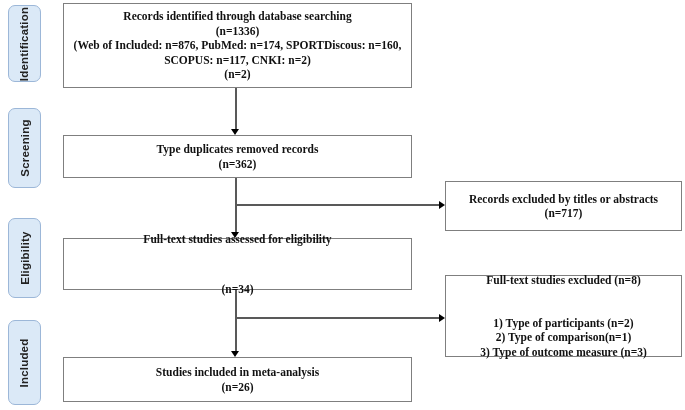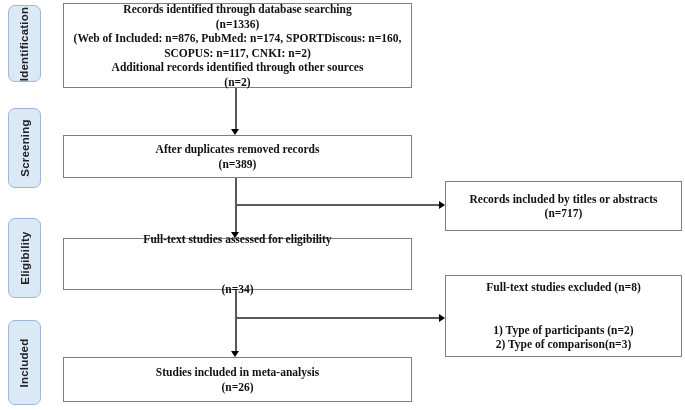--- a/index.html
+++ b/index.html
@@ -57,48 +57,48 @@
   </div>
   <div class="stage" style="left:8px; top:320px; width:33px; height:85px;">
     <span class="stage-label">Included</span>
   </div>
 
   <div class="box" style="left:63px; top:3px; width:349px; height:85px;">
     <div>Records identified through database searching</div>
     <div>(n=1336)</div>
     <div>(Web of Included: n=876, PubMed: n=174, SPORTDiscous: n=160,</div>
     <div>SCOPUS: n=117, CNKI: n=2)</div>
-    <div>Additional records identified through other sources</div>
     <div>(n=2)</div>
   </div>
 
   <div class="box" style="left:63px; top:135px; width:349px; height:43px;">
-    <div>After duplicates removed records</div>
-    <div>(n=389)</div>
+    <div>Type duplicates removed records</div>
+    <div>(n=362)</div>
   </div>
 
   <div class="box" style="left:63px; top:238px; width:349px; height:52px;gap:36px;">
     <div>Full-text studies assessed for eligibility</div>
     <div>(n=34)</div>
   </div>
 
   <div class="box" style="left:63px; top:357px; width:349px; height:45px;text-align:right;">
     <div>Studies included in meta-analysis</div>
     <div>(n=26)</div>
   </div>
 
   <div class="box" style="left:445px; top:181px; width:237px; height:50px;">
-    <div>Records included by titles or abstracts</div>
+    <div>Records excluded by titles or abstracts</div>
     <div>(n=717)</div>
   </div>
 
   <div class="box" style="left:445px; top:275px; width:237px; height:82px;font-family:Liberation Serif, serif;">
     <div>Full-text studies excluded (n=8)</div>
     <div class="gap-above">1) Type of participants (n=2)</div>
-    <div>2) Type of comparison(n=3)</div>
+    <div>2) Type of comparison(n=1)</div>
+    <div>3) Type of outcome measure (n=3)</div>
   </div>
 
   <div class="vline" style="left:235px; top:88px; height:42px;"></div>
   <div class="arrow-down" style="left:231px; top:129px;"></div>
 
   <div class="vline" style="left:235px; top:178px; height:55px;"></div>
   <div class="arrow-down" style="left:231px; top:232px;"></div>
 
   <div class="hline" style="left:236px; top:204px; width:203px;"></div>
   <div class="arrow-right" style="left:439px; top:201px;"></div>

